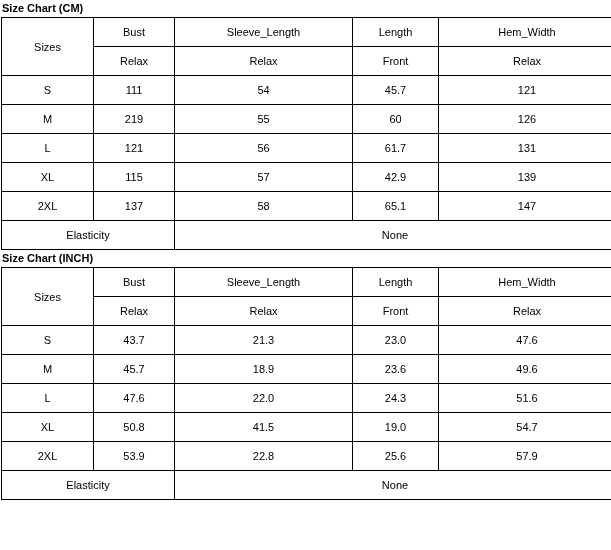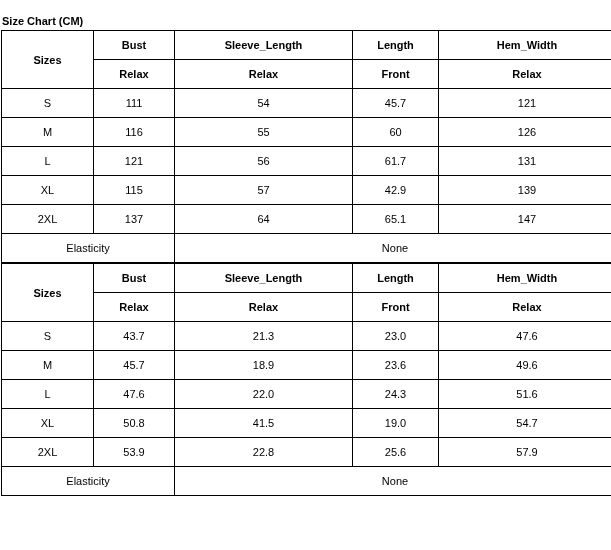--- a/index.html
+++ b/index.html
@@ -18,21 +18,21 @@
   .page {
     width: 611px;
     height: 550px;
     box-sizing: border-box;
     padding: 0;
   }
   .chart-title {
     font-size: 11px;
     font-weight: bold;
     line-height: 14px;
-    padding: 14px 0 2px 2px;
+    padding: 1px 0 2px 2px;
     color: #000;
   }
   table.size-table {
     border-collapse: collapse;
     width: 609px;
     margin: 0 0 0 1px;
     table-layout: fixed;
   }
   table.size-table td {
     border: 1px solid #000000;
@@ -41,21 +41,21 @@
     font-size: 11px;
     color: #000;
     padding: 0;
     height: 28px;
   }
   td.col-sizes { width: 91px; }
   td.col-bust { width: 80px; }
   td.col-sleeve { width: 177px; }
   td.col-length { width: 85px; }
   td.col-hem { width: 176px; }
-  .hdr-row td { font-weight: bold; }
+  .hdr-row td { font-weight: normal; }
   .elasticity-label { width: 172px; }
 </style>
 </head>
 <body>
 
 <div class="page">
 
   <div class="chart-title">Size Chart (CM)</div>
 
   <table class="size-table">
@@ -76,21 +76,21 @@
 
       <tr>
         <td>S</td>
         <td>111</td>
         <td>54</td>
         <td>45.7</td>
         <td>121</td>
       </tr>
       <tr>
         <td>M</td>
-        <td>116</td>
+        <td>219</td>
         <td>55</td>
         <td>60</td>
         <td>126</td>
       </tr>
       <tr>
         <td>L</td>
         <td>121</td>
         <td>56</td>
         <td>61.7</td>
         <td>131</td>
@@ -98,32 +98,33 @@
       <tr>
         <td>XL</td>
         <td>115</td>
         <td>57</td>
         <td>42.9</td>
         <td>139</td>
       </tr>
       <tr>
         <td>2XL</td>
         <td>137</td>
-        <td>64</td>
+        <td>58</td>
         <td>65.1</td>
         <td>147</td>
       </tr>
 
       <tr>
         <td class="elasticity-label" colspan="2">Elasticity</td>
         <td colspan="3">None</td>
       </tr>
     </tbody>
   </table>
 
+  <div class="chart-title">Size Chart (INCH)</div>
 
   <table class="size-table">
     <tbody>
       <tr class="hdr-row">
         <td class="col-sizes" rowspan="2">Sizes</td>
         <td class="col-bust">Bust</td>
         <td class="col-sleeve">Sleeve_Length</td>
         <td class="col-length">Length</td>
         <td class="col-hem">Hem_Width</td>
       </tr>

